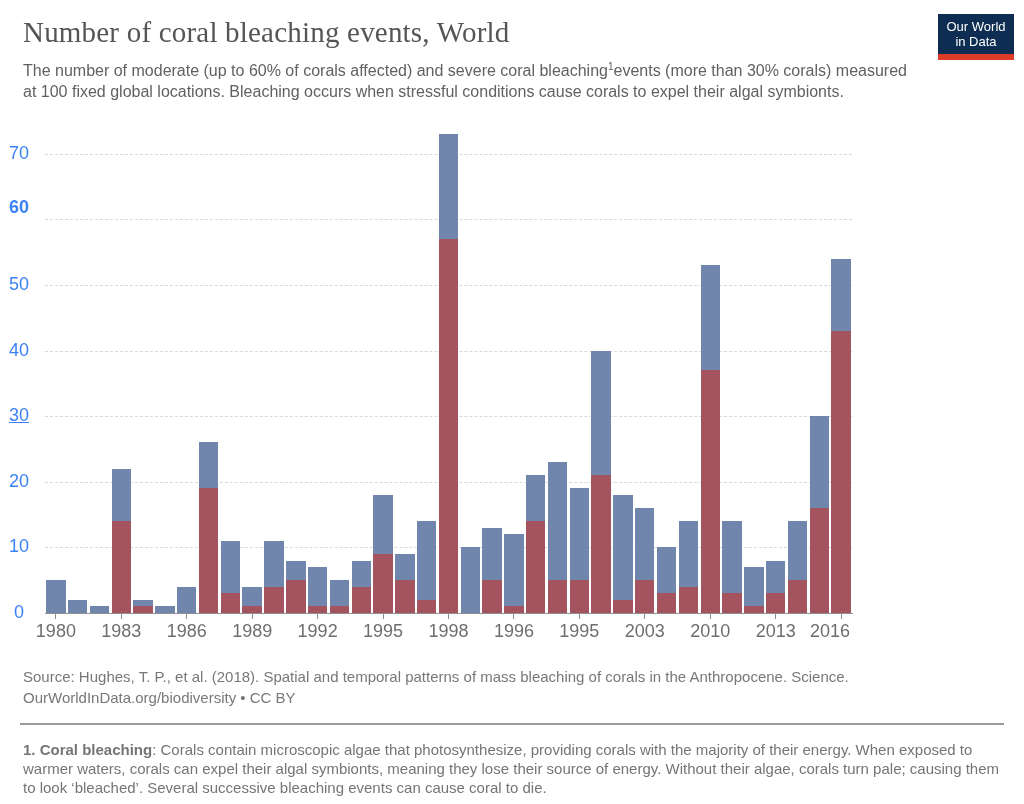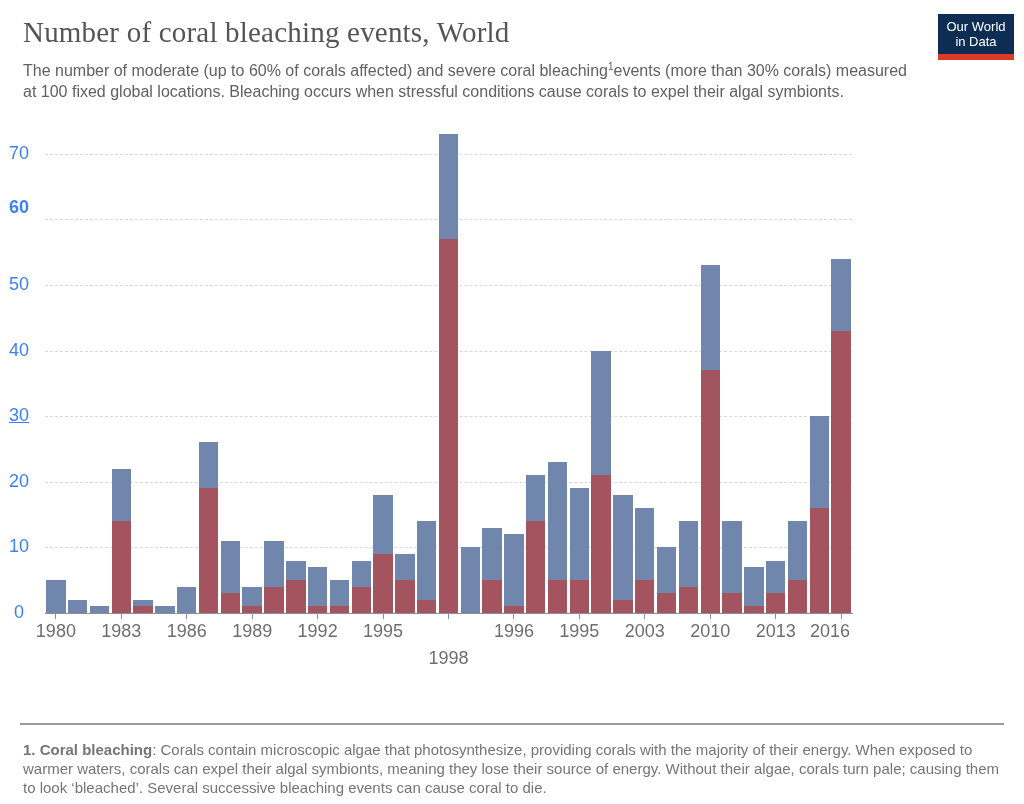--- a/index.html
+++ b/index.html
@@ -167,34 +167,35 @@
     <div class="xtick-label" style="left: 86.3378px;">1983</div>
     <div class="xtick-mark" style="left: 186.27px;"></div>
     <div class="xtick-label" style="left: 151.77px;">1986</div>
     <div class="xtick-mark" style="left: 251.703px;"></div>
     <div class="xtick-label" style="left: 217.203px;">1989</div>
     <div class="xtick-mark" style="left: 317.135px;"></div>
     <div class="xtick-label" style="left: 282.635px;">1992</div>
     <div class="xtick-mark" style="left: 382.568px;"></div>
     <div class="xtick-label" style="left: 348.068px;">1995</div>
     <div class="xtick-mark" style="left: 448px;"></div>
-    <div class="xtick-label" style="left: 413.5px; margin-top: 27px;">1998</div>
+    <div class="xtick-label" style="left: 413.5px;">1998</div>
     <div class="xtick-mark" style="left: 513.432px;"></div>
     <div class="xtick-label" style="left: 478.932px;">1996</div>
     <div class="xtick-mark" style="left: 578.865px;"></div>
     <div class="xtick-label" style="left: 544.365px;">1995</div>
     <div class="xtick-mark" style="left: 644.297px;"></div>
     <div class="xtick-label" style="left: 609.797px;">2003</div>
     <div class="xtick-mark" style="left: 709.73px;"></div>
     <div class="xtick-label" style="left: 675.23px;">2010</div>
     <div class="xtick-mark" style="left: 775.162px;"></div>
     <div class="xtick-label" style="left: 740.662px;">2013</div>
     <div class="xtick-mark" style="left: 840.595px;"></div>
     <div class="xtick-label" style="left: 795px;">2016</div>
   </div>
 
 <p class="source">
-  <br>
+  <span>Source: Hughes, T. P., et al. (2018). Spatial and temporal patterns of mass bleaching of corals in the Anthropocene. Science.</span><br>
+  <span>OurWorldInData.org/biodiversity • CC BY</span>
 </p>
 
 <div class="divider"></div>
 
 <p class="footnote"><b>1. Coral bleaching</b><span>: Corals contain microscopic algae that photosynthesize, providing corals with the majority of their energy. When exposed to warmer waters, corals can expel their algal symbionts, meaning they lose their source of energy. Without their algae, corals turn pale; causing them to look ‘bleached’. Several successive bleaching events can cause coral to die.</span></p>
 
 </body></html>

